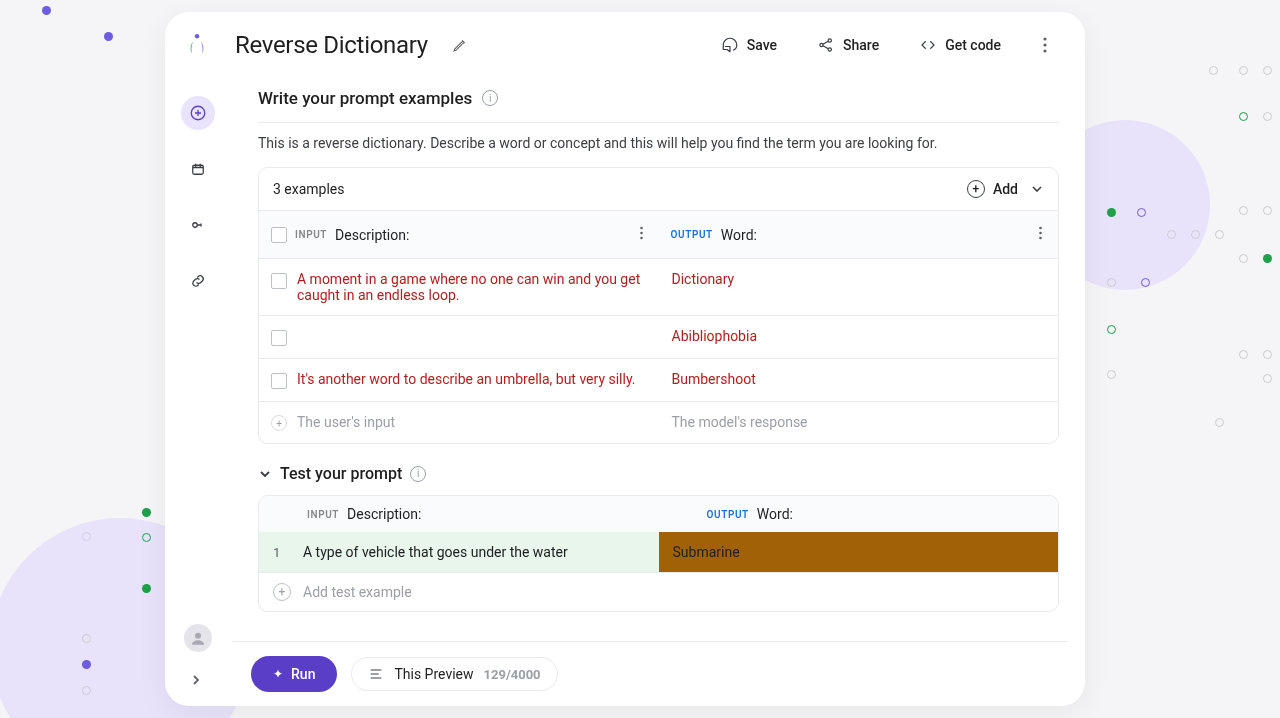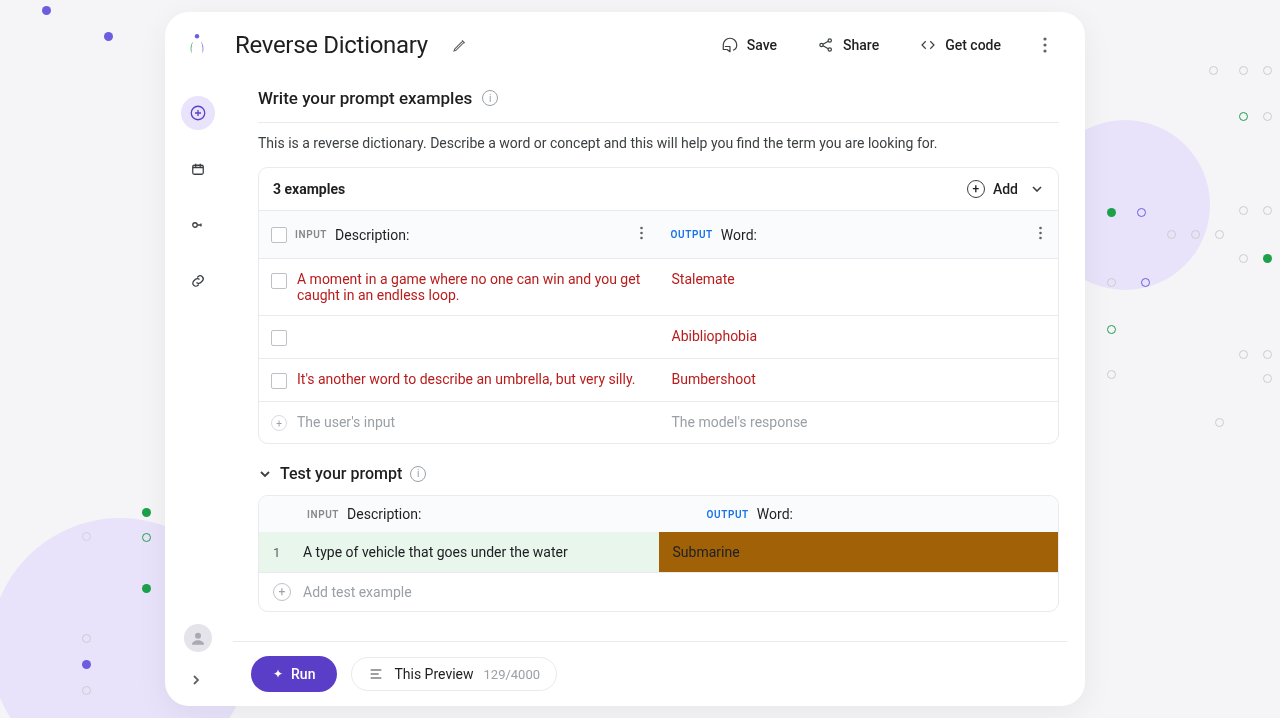--- a/index.html
+++ b/index.html
@@ -37,21 +37,21 @@
 
 .main { margin-left: 93px; padding: 0 26px 0 0; flex:1; overflow:hidden; display:flex; flex-direction:column; }
 .sect-title { display:flex; align-items:center; gap:10px; padding: 14px 0 10px 0; }
 .sect-title h2 { font-size: 17px; font-weight: 500; color:#1f1f1f; }
 .info-ic { width:16px; height:16px; border:1.3px solid #9aa0a6; border-radius:50%; display:flex; align-items:center; justify-content:center; font-size:10px; color:#9aa0a6; }
 .divider { height:1px; background:#e8eaed; margin: 4px 0 12px 0; }
 .desc-text { font-size:14px; color:#3c4043; margin-bottom:16px; }
 
 .card { border:1px solid #e8eaed; border-radius:10px; overflow:hidden; }
 .card-head { display:flex; align-items:center; padding:12px 16px 12px 14px; }
-.ex-count { font-size:14px; font-weight:700; color:#1f1f1f; }
+.ex-count { font-size:14px; font-weight:400; color:#1f1f1f; }
 .add-btn { margin-left:auto; display:flex; align-items:center; gap:8px; cursor:pointer; font-size:14px; font-weight:500; color:#1f1f1f; }
 .add-btn .plus-c { width:18px; height:18px; border:1.5px solid #3c4043; border-radius:50%; display:flex; align-items:center; justify-content:center; font-size:12px; line-height:1; }
 .add-btn .caret { margin-left:6px; }
 .cols { display:flex; border-top:1px solid #e8eaed; background:#fafbfc; }
 .col { flex:1; display:flex; align-items:center; padding:10px 12px; gap:8px; }
 .col .chk { width:16px; height:16px; border:1.5px solid #bdc1c6; border-radius:2px; background:#fff; cursor:pointer; }
 .io-tag { font-size:10px; letter-spacing:0.6px; font-weight:600; color:#888; }
 .io-tag.out { color:#1a73e8; }
 .col .lbl { font-size:14px; color:#1f1f1f; }
 .col .dots { margin-left:auto; cursor:pointer; color:#5f6368; padding:4px; }
@@ -75,21 +75,21 @@
 .tcell.right { background:#a16207; }
 .rownum { color:#5f6368; font-size:13px; width:14px; }
 .add-test { display:flex; align-items:center; gap:12px; padding:10px 14px; border-top:1px solid #e8eaed; color:#9aa0a6; font-size:14px; cursor:pointer; }
 .add-test .plus-sm { width:18px;height:18px;border:1.3px solid #bdc1c6;border-radius:50%;display:flex;align-items:center;justify-content:center;font-size:12px;color:#9aa0a6; }
 
 .footer { border-top:1px solid #e8eaed; padding:14px 18px; display:flex; align-items:center; gap:14px; margin-left:68px; margin-right:18px; }
 .run-btn { background:#5b3ec8; color:#fff; border:none; border-radius:20px; padding:10px 22px; font-size:14px; font-weight:500; display:flex; align-items:center; gap:8px; cursor:pointer; }
 .run-btn .spark { font-size:12px; }
 .pill { border:1px solid #e8eaed; border-radius:20px; padding:8px 16px; display:flex; align-items:center; gap:10px; font-size:14px; color:#1f1f1f; cursor:pointer; }
 .pill svg { width:16px; height:16px; stroke:#3c4043; stroke-width:1.6; fill:none; }
-.tok { color:#9aa0a6; font-size:13px; }
+.tok { color:#9aa0a6; font-size:13px;font-weight:bold; }
 .sep { width:1px; height:20px; background:#e3e3e8; margin:0 2px; }
 </style>
 </head>
 <body>
 
 <div class="bg-decor bg-left-top">
   <div class="circ dot-p" style="left:22px;top:6px;"></div>
   <div class="circ dot-p" style="left:84px;top:32px;"></div>
 </div>
 <div class="bg-decor bg-left-bottom">
@@ -214,21 +214,21 @@
                 <circle cx="1.5" cy="12" r="1.3" fill="#5f6368"></circle>
               </svg></div>
         </div>
       </div>
       <div class="row">
         <div class="cell">
             <div class="chk"></div>
             <span>A moment in a game where no one can win and you get caught in an endless loop.</span>
           </div>
         <div class="cell output">
-            <span>Stalemate</span>
+            <span>Dictionary</span>
           </div>
       </div>
       <div class="row">
         <div class="cell">
             <div class="chk"></div>
           </div>
         <div class="cell output">
             <span>Abibliophobia</span>
           </div>
       </div>

